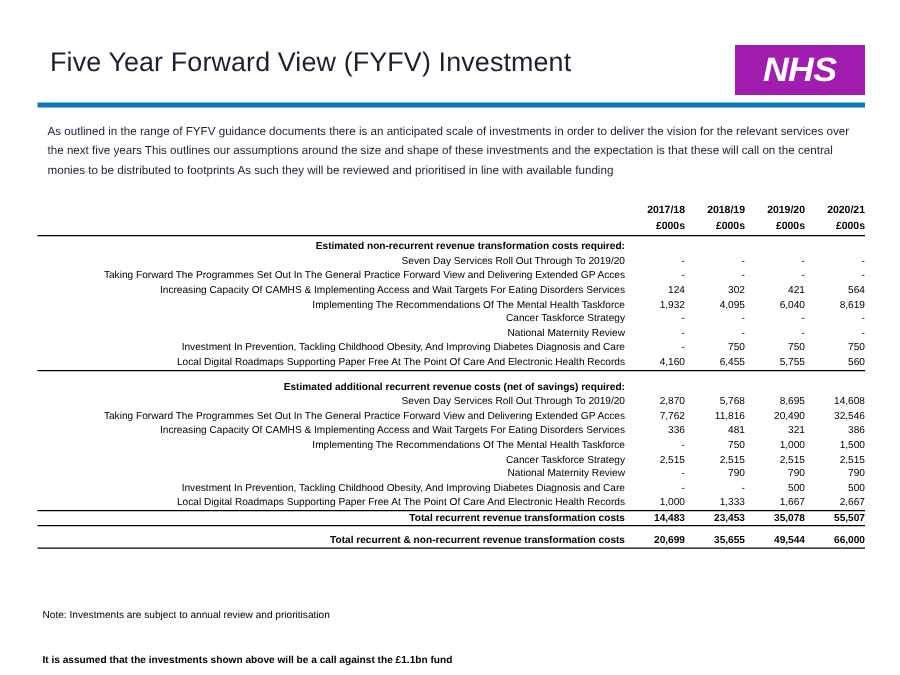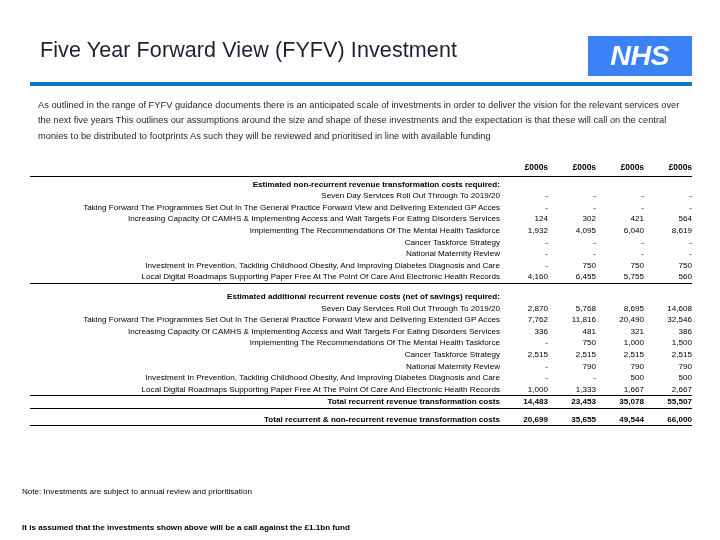--- a/index.html
+++ b/index.html
@@ -38,21 +38,21 @@
     color: #1d2033;
     letter-spacing: 0.1px;
     white-space: nowrap;
   }
   .nhs-logo {
     position: absolute;
     right: 28px;
     top: 36px;
     width: 104px;
     height: 40px;
-    background: #3b82f6;
+    background: #a21caf;
     display: flex;
     align-items: center;
     justify-content: center;
   }
   .nhs-logo-text {
     color: #ffffff;
     font-family: "Liberation Sans", sans-serif;
     font-weight: bold;
     font-style: italic;
     font-size: 27px;
@@ -147,21 +147,21 @@
   tr.grand td {
     font-weight: bold;
     border-bottom: 1.4px solid #000;
     border-top: 0;
   }
   tr.spacer td { height: 5px; line-height: 5px; border: 0; }
 
   
   .notes {
     position: absolute;
-    left: 22px;
+    left: 34px;
     top: 486px;
     width: 600px;
     font-size: 8.1px;
     line-height: 12.2px;
   }
   .note-line { color: #000; }
   .note-line.bold { font-weight: bold; margin-top: 24px; }
 </style>
 </head>
 <body>
@@ -183,20 +183,27 @@
   <div class="table-wrap">
     <table class="fin">
       <colgroup>
         <col class="c-label">
         <col class="c-num">
           <col class="c-num">
           <col class="c-num">
           <col class="c-num">
       </colgroup>
       <thead>
+        <tr class="hdr">
+          <th class="lbl"></th>
+          <th class="num">2017/18</th>
+          <th class="num">2018/19</th>
+          <th class="num">2019/20</th>
+          <th class="num">2020/21</th>
+        </tr>
         <tr class="hdr2">
           <th class="lbl"></th>
           <th class="num">£000s</th>
           <th class="num">£000s</th>
           <th class="num">£000s</th>
           <th class="num">£000s</th>
         </tr>
       </thead>
 
       <tbody>

